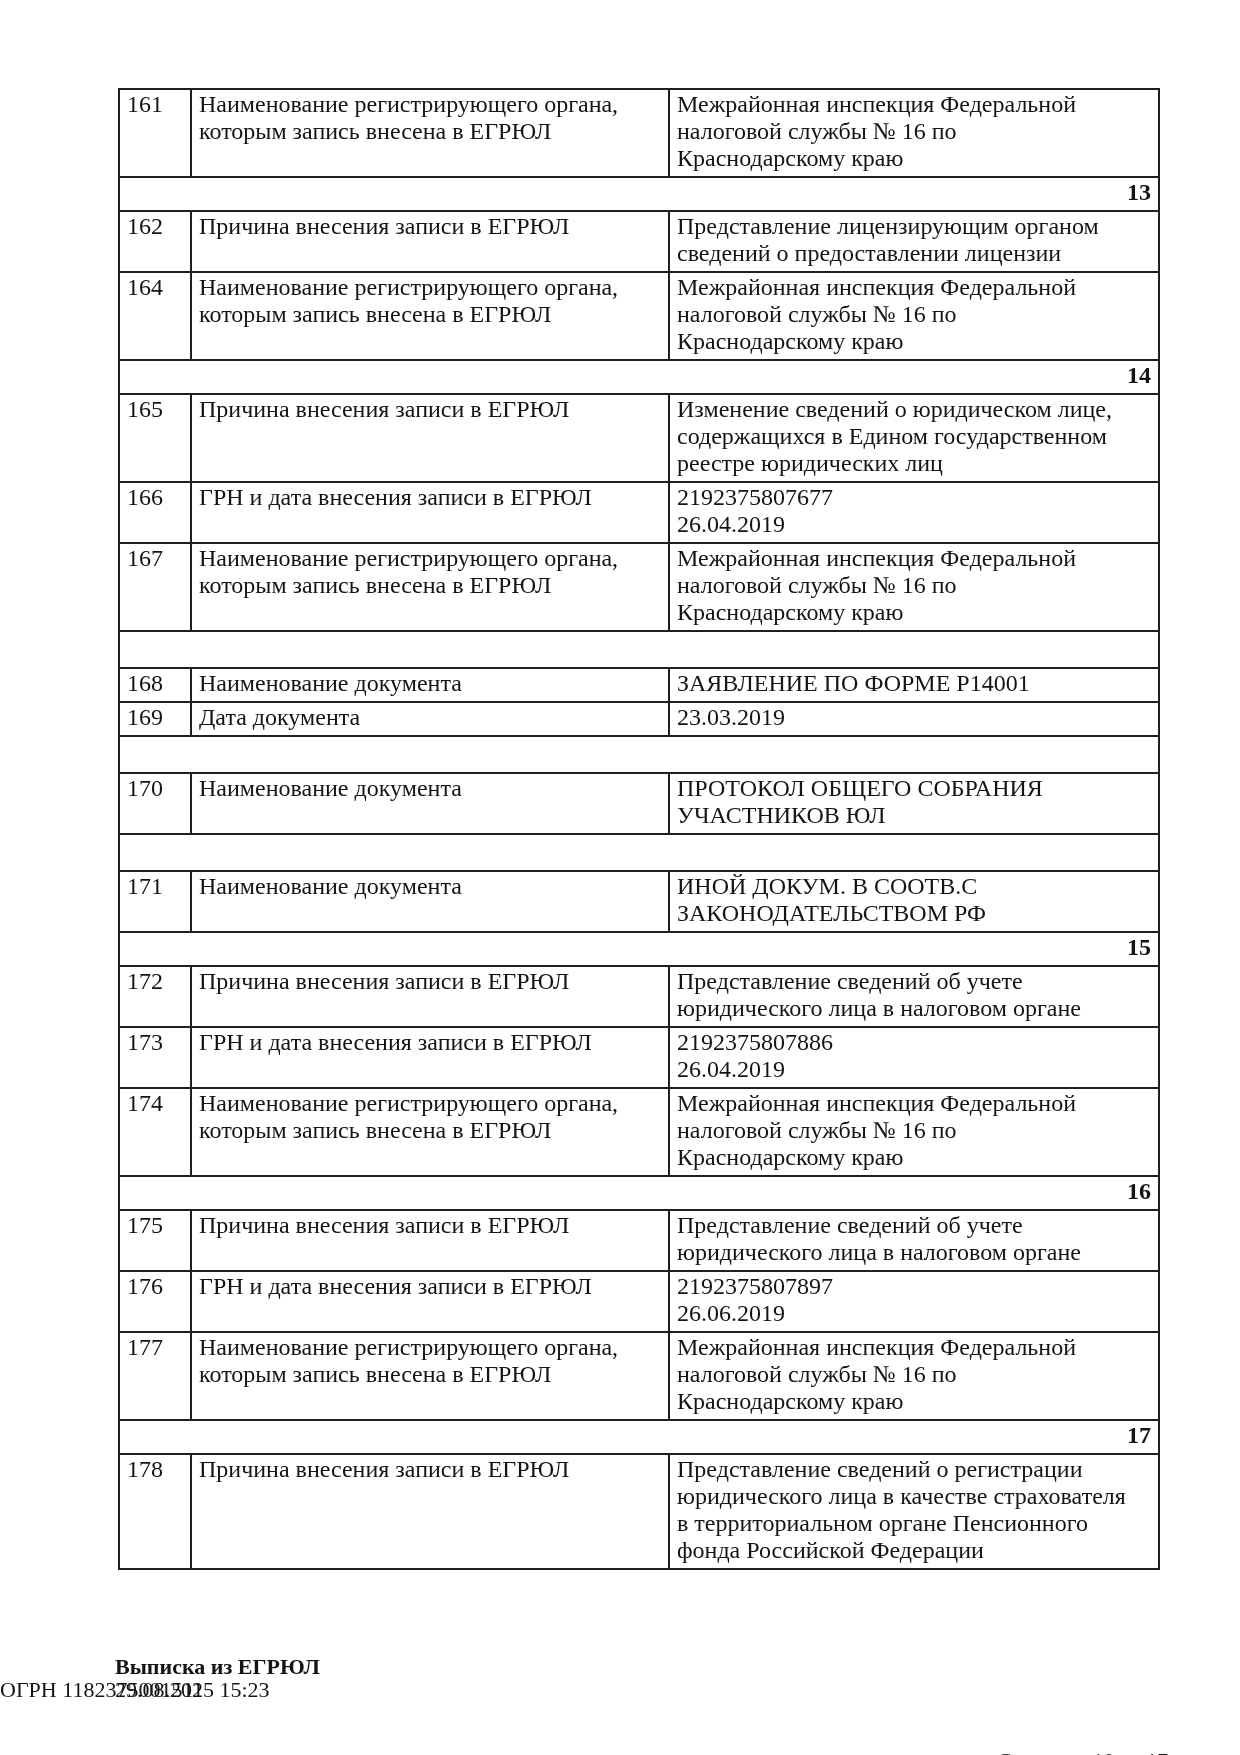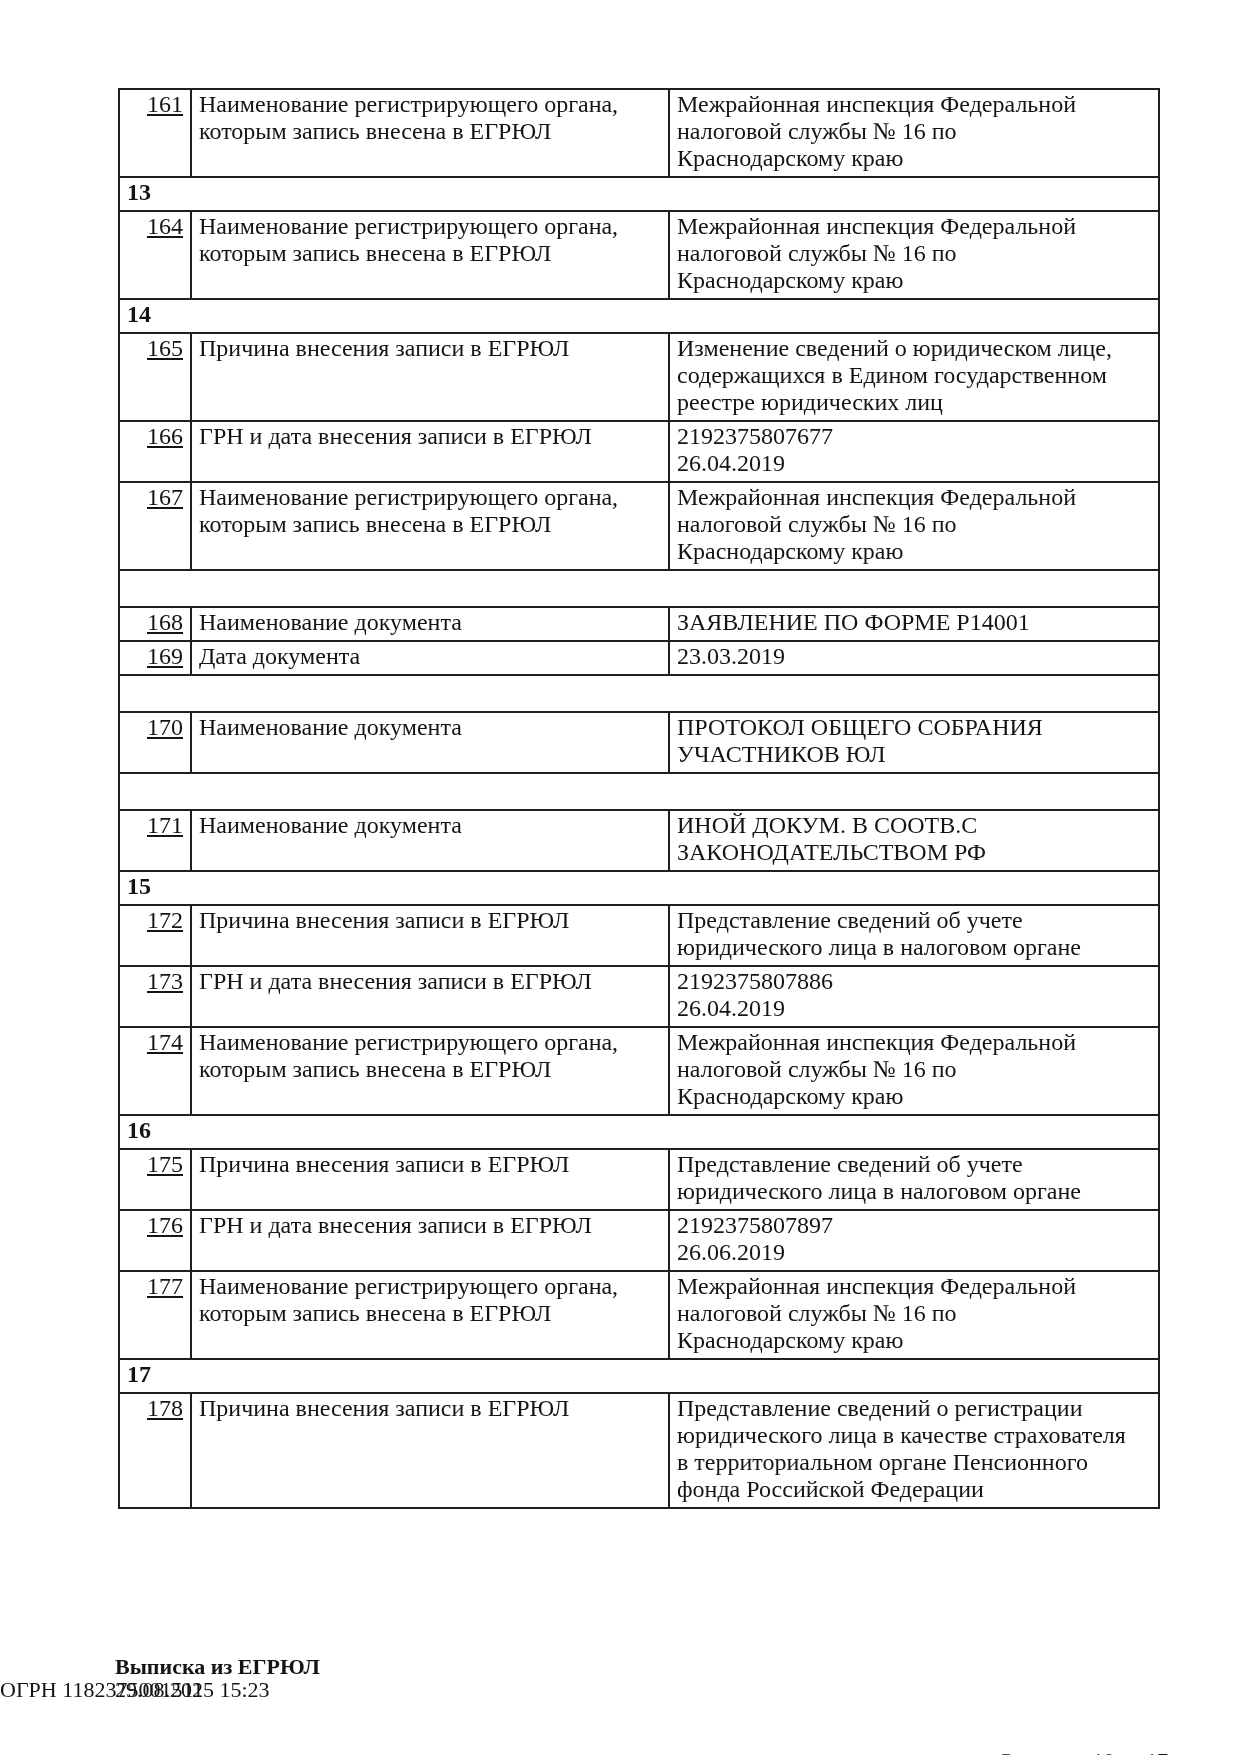--- a/index.html
+++ b/index.html
@@ -24,30 +24,29 @@
     table-layout: fixed;
   }
   table.egrul td {
     border: 2px solid #1f1f1f;
     vertical-align: top;
     padding: 1px 7px 4px 7px;
     font-size: 24px;
     line-height: 27px;
   }
   td.num {
-    text-align: right;
+    text-align: left;
     padding-left: 2px;
     padding-right: 2px;
-    text-decoration: underline;
   }
   td.lbl, td.val {
     white-space: pre-line;
   }
   td.sec {
-    text-align: left;
+    text-align: right;
     font-weight: bold;
     height: 27px;
     padding-top: 2px;
   }
   td.spacer {
     height: 30px;
     padding: 0;
   }
   .footer-item {
     position: absolute;
@@ -90,20 +89,26 @@
         <td class="lbl">Наименование регистрирующего органа,
 которым запись внесена в ЕГРЮЛ</td>
         <td class="val">Межрайонная инспекция Федеральной
 налоговой службы № 16 по
 Краснодарскому краю</td>
       </tr>
       <tr>
         <td class="sec" colspan="3">13</td>
       </tr>
       <tr>
+        <td class="num">162</td>
+        <td class="lbl">Причина внесения записи в ЕГРЮЛ</td>
+        <td class="val">Представление лицензирующим органом
+сведений о предоставлении лицензии</td>
+      </tr>
+      <tr>
         <td class="num">164</td>
         <td class="lbl">Наименование регистрирующего органа,
 которым запись внесена в ЕГРЮЛ</td>
         <td class="val">Межрайонная инспекция Федеральной
 налоговой службы № 16 по
 Краснодарскому краю</td>
       </tr>
       <tr>
         <td class="sec" colspan="3">14</td>
       </tr>

